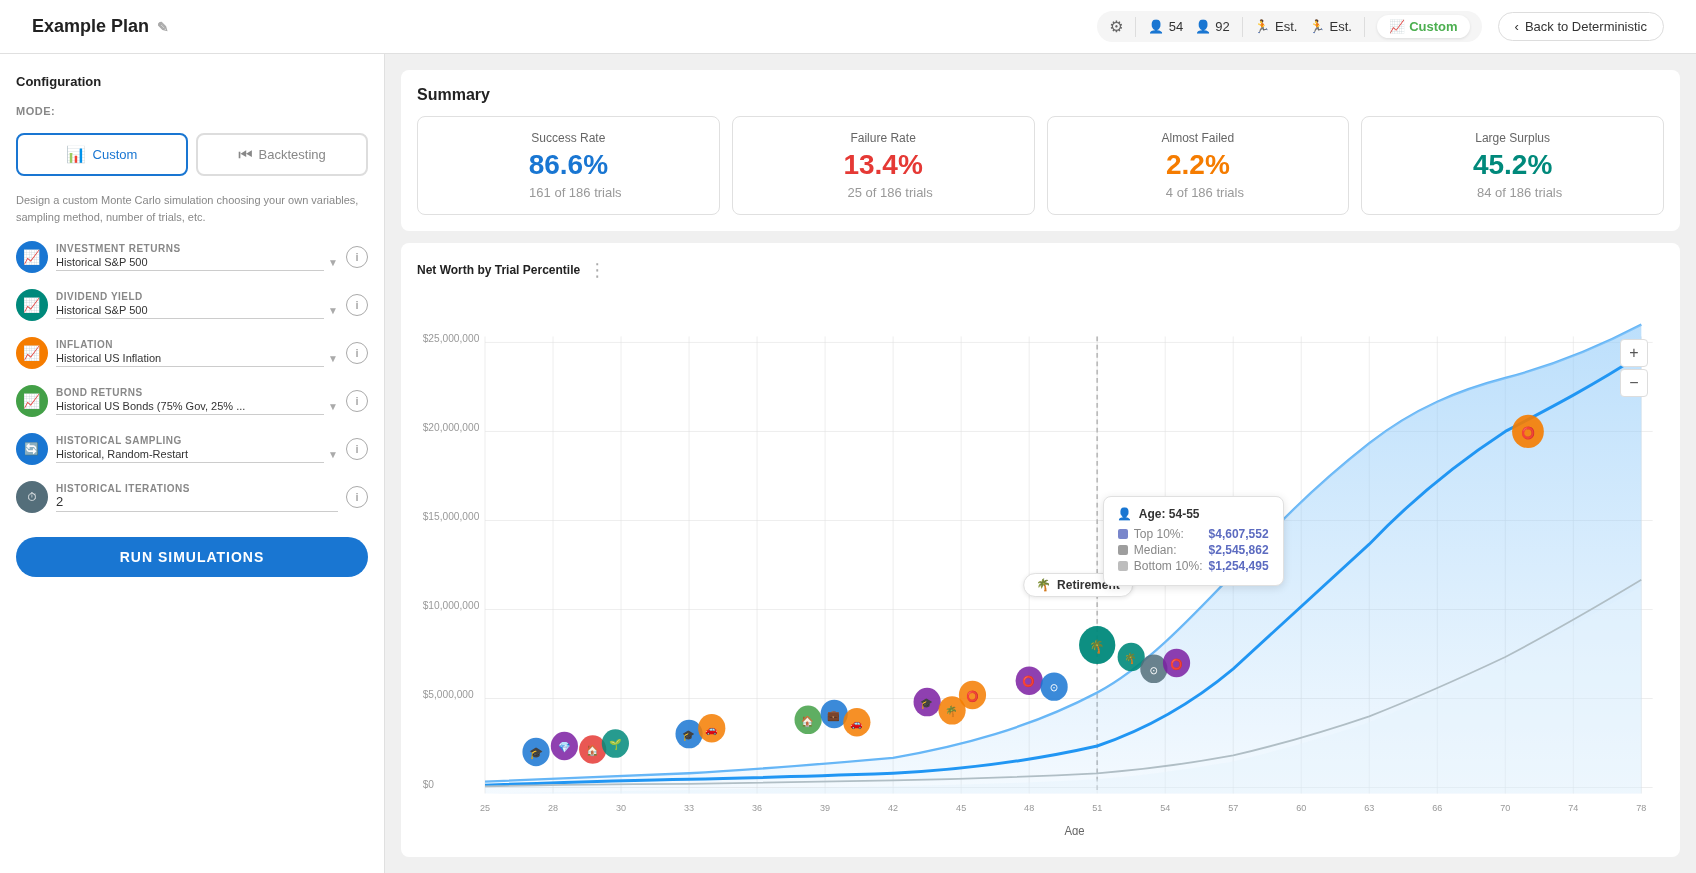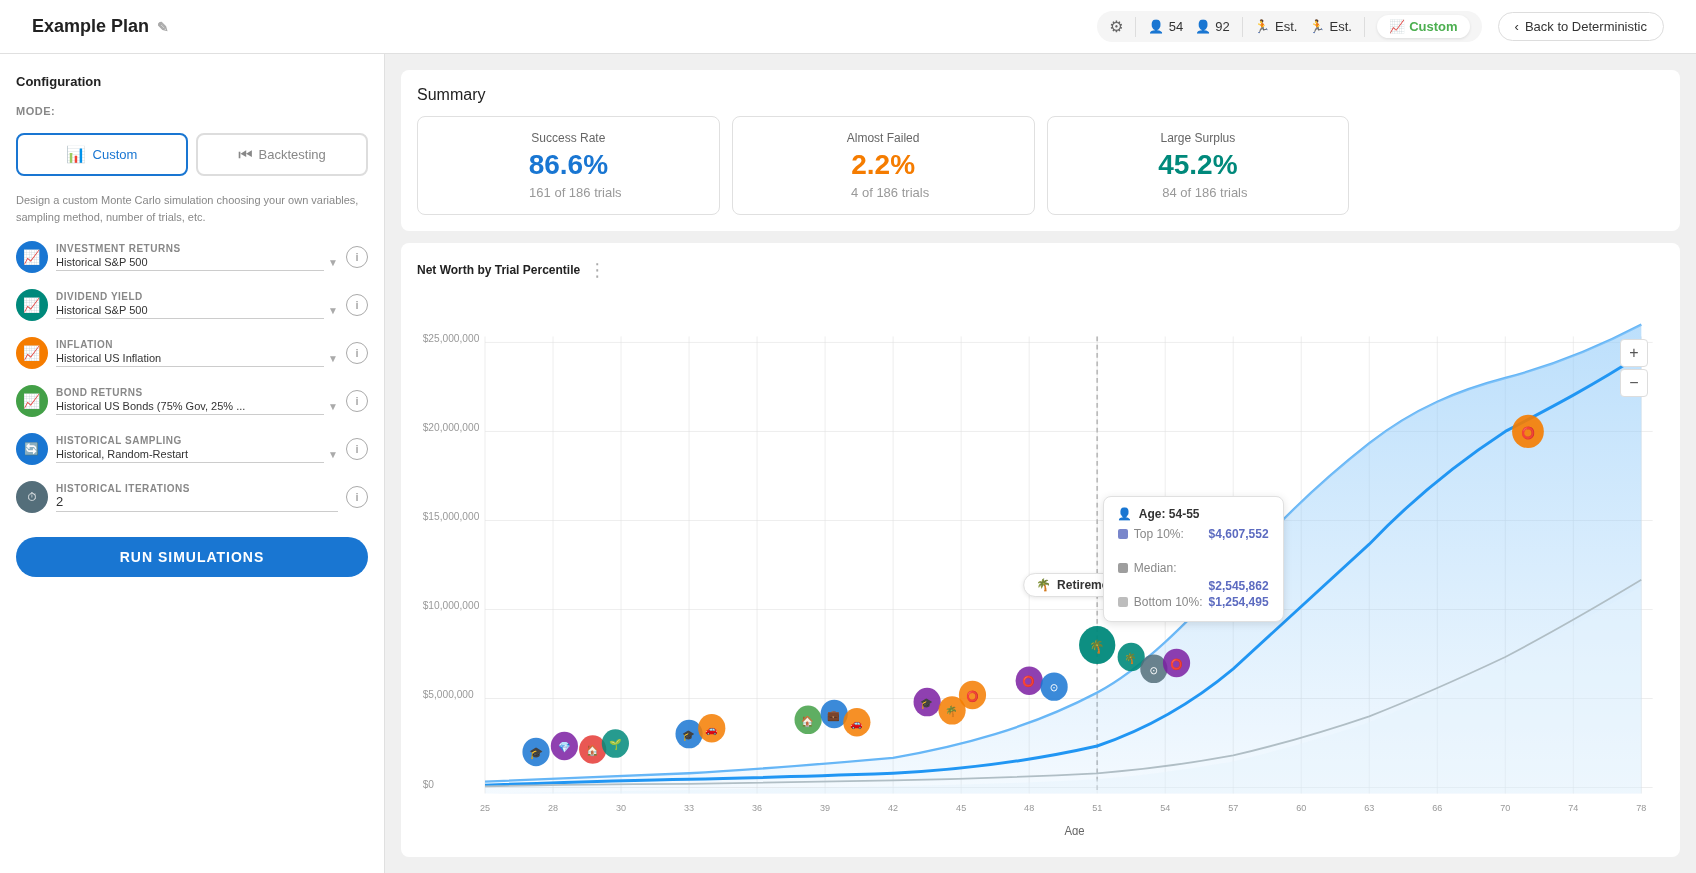--- a/index.html
+++ b/index.html
@@ -78,21 +78,21 @@
       background: #1976d2; color: #fff; border: none; border-radius: 24px;
       padding: 12px 0; font-size: 14px; font-weight: 700; cursor: pointer;
       letter-spacing: 1px; text-transform: uppercase; width: 100%; margin-top: 8px;
     }
 
     
     .right-content { flex: 1; display: flex; flex-direction: column; overflow: hidden; padding: 16px; gap: 12px; }
 
     
     .summary-section { background: #fff; border-radius: 8px; padding: 16px; }
-    .summary-title { font-size: 16px; font-weight: 400; color: #222; margin-bottom: 12px; }
+    .summary-title { font-size: 16px; font-weight: 700; color: #222; margin-bottom: 12px; }
     .summary-cards { display: grid; grid-template-columns: repeat(4, 1fr); gap: 12px; }
     .summary-card {
       border: 1px solid #e0e0e0; border-radius: 8px; padding: 14px 16px;
       display: flex; flex-direction: column; align-items: center; gap: 4px;
     }
     .card-label { font-size: 12px; color: #666; text-align: center; }
     .card-value { font-size: 28px; font-weight: 700; }
     .card-sub { font-size: 13px; color: #999; margin-left: 14px; }
     .success-color { color: #1976d2; }
     .failure-color { color: #e53935; }
@@ -299,20 +299,25 @@
 
   <div class="right-content">
 
     <div class="summary-section">
       <div class="summary-title">Summary</div>
       <div class="summary-cards">
         <div class="summary-card">
           <div class="card-label">Success Rate</div>
           <div class="card-value success-color">86.6%</div>
           <div class="card-sub">161 of 186 trials</div>
+        </div>
+        <div class="summary-card">
+          <div class="card-label">Failure Rate</div>
+          <div class="card-value failure-color">13.4%</div>
+          <div class="card-sub">25 of 186 trials</div>
         </div>
         <div class="summary-card">
           <div class="card-label">Almost Failed</div>
           <div class="card-value almost-color">2.2%</div>
           <div class="card-sub">4 of 186 trials</div>
         </div>
         <div class="summary-card">
           <div class="card-label">Large Surplus</div>
           <div class="card-value surplus-color">45.2%</div>
           <div class="card-sub">84 of 186 trials</div>
@@ -474,21 +479,21 @@
             <span>Age: 54-55</span>
           </div>
           <div class="tooltip-row">
             <div class="tooltip-dot" style="background:#7986cb;"></div>
             <span class="tooltip-label">Top 10%:</span>
             <span class="tooltip-value" style="color:#5c6bc0;">$4,607,552</span>
           </div>
           <div class="tooltip-row">
             <div class="tooltip-dot" style="background:#9e9e9e;"></div>
             <span class="tooltip-label">Median:</span>
-            <span class="tooltip-value" style="color:#5c6bc0;margin-top:36px;">$2,545,862</span>
+            <span class="tooltip-value" style="color:#5c6bc0;">$2,545,862</span>
           </div>
           <div class="tooltip-row">
             <div class="tooltip-dot" style="background:#bdbdbd;"></div>
             <span class="tooltip-label">Bottom 10%:</span>
             <span class="tooltip-value" style="color:#5c6bc0;">$1,254,495</span>
           </div>
         </div>
 
         
         <div class="chart-zoom-controls">

